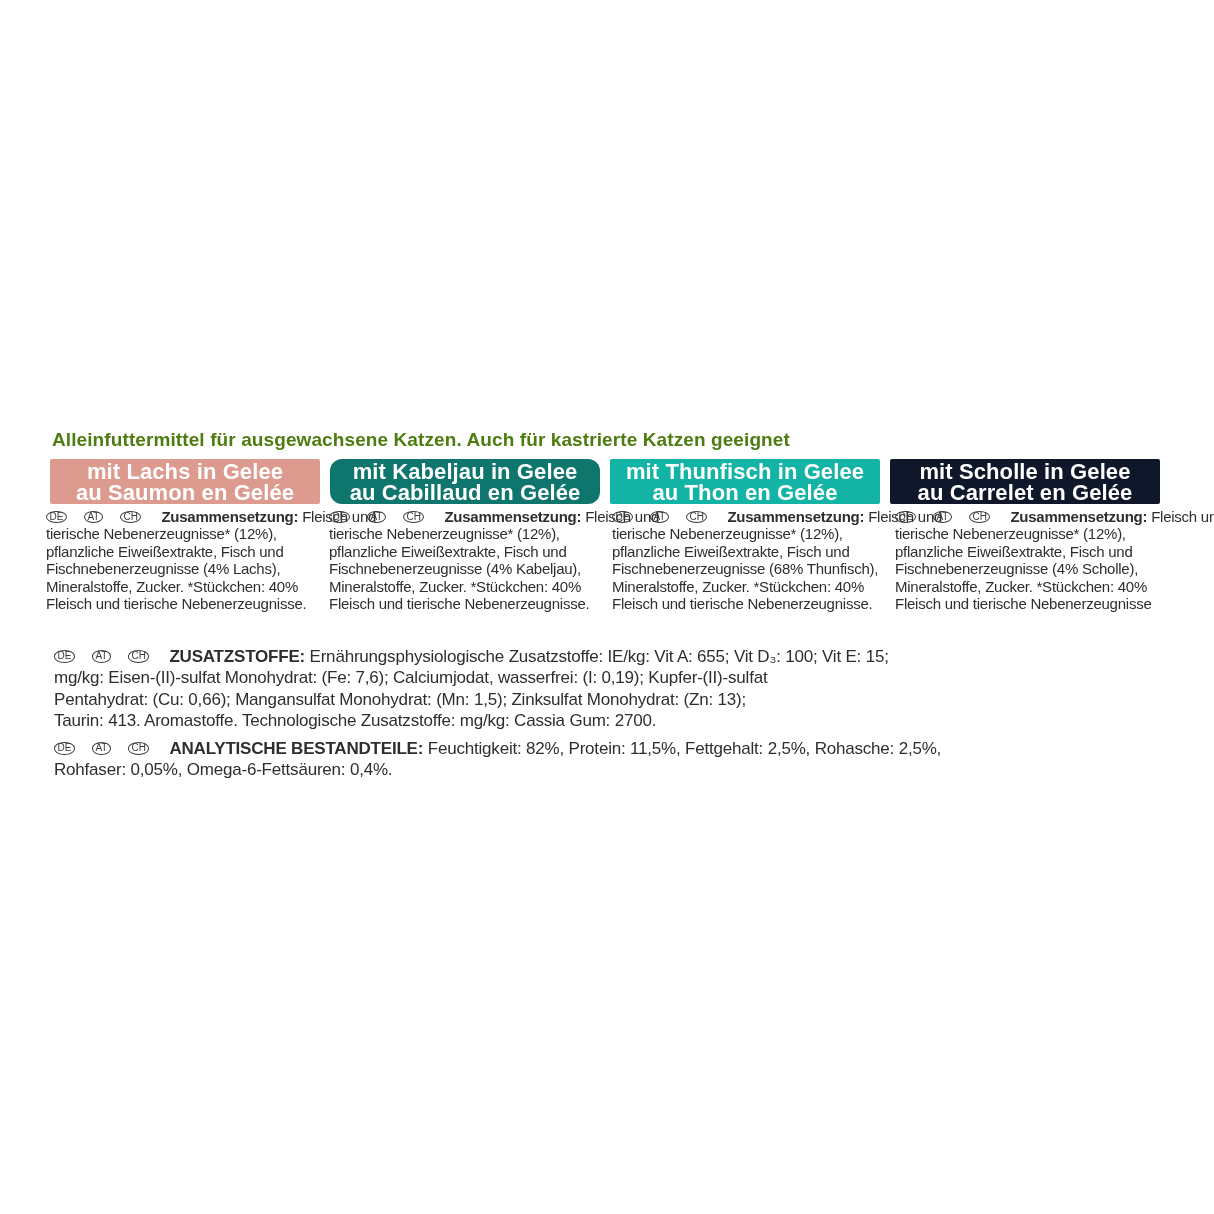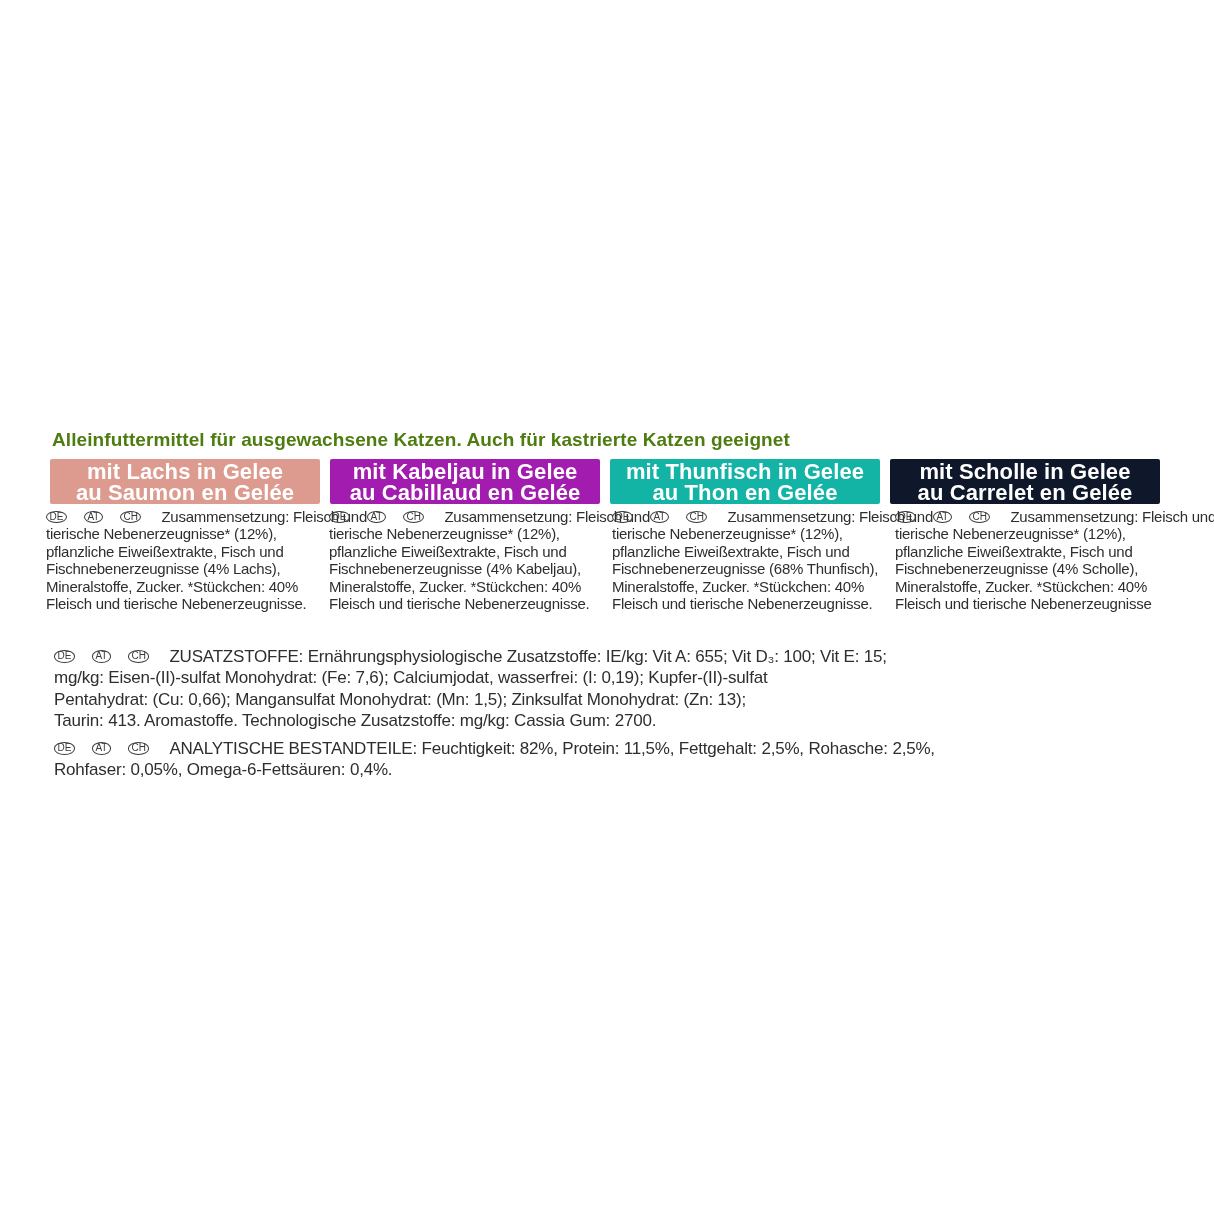--- a/index.html
+++ b/index.html
@@ -69,21 +69,21 @@
     position: absolute;
     left: 54px;
     font-size: 17px;
     line-height: 21.4px;
     letter-spacing: -0.2px;
     color: #2e2e2e;
   }
   .para .line { white-space: nowrap; }
   .para-additives { top: 645px; }
   .para-analytical { top: 737px; }
-  b.lbl { font-weight: 400; }
+  b.lbl { font-weight: 700; }
   .badges {
     display: inline-block;
     margin-right: 3px;
     vertical-align: 1px;
   }
   .oval {
     display: inline-block;
     border: 1.4px solid #3a3a3a;
     border-radius: 50%;
     font-size: 10px;
@@ -101,21 +101,21 @@
 
 <div class="page">
 
   <div class="heading">Alleinfuttermittel für ausgewachsene Katzen. Auch für kastrierte Katzen geeignet</div>
 
   <div class="bars-row">
     <div class="bar" style="background-color: rgb(220, 155, 142);">
       <div>mit Lachs in Gelee</div>
       <div>au Saumon en Gelée</div>
     </div>
-    <div class="bar" style="background-color: #a21caf;">
+    <div class="bar" style="background-color: #0f766e; border-radius: 12px;">
       <div>mit Kabeljau in Gelee</div>
       <div>au Cabillaud en Gelée</div>
     </div>
     <div class="bar" style="background-color: rgb(19, 179, 165);">
       <div>mit Thunfisch in Gelee</div>
       <div>au Thon en Gelée</div>
     </div>
     <div class="bar" style="background-color: #0f172a;">
       <div>mit Scholle in Gelee</div>
       <div>au Carrelet en Gelée</div>

